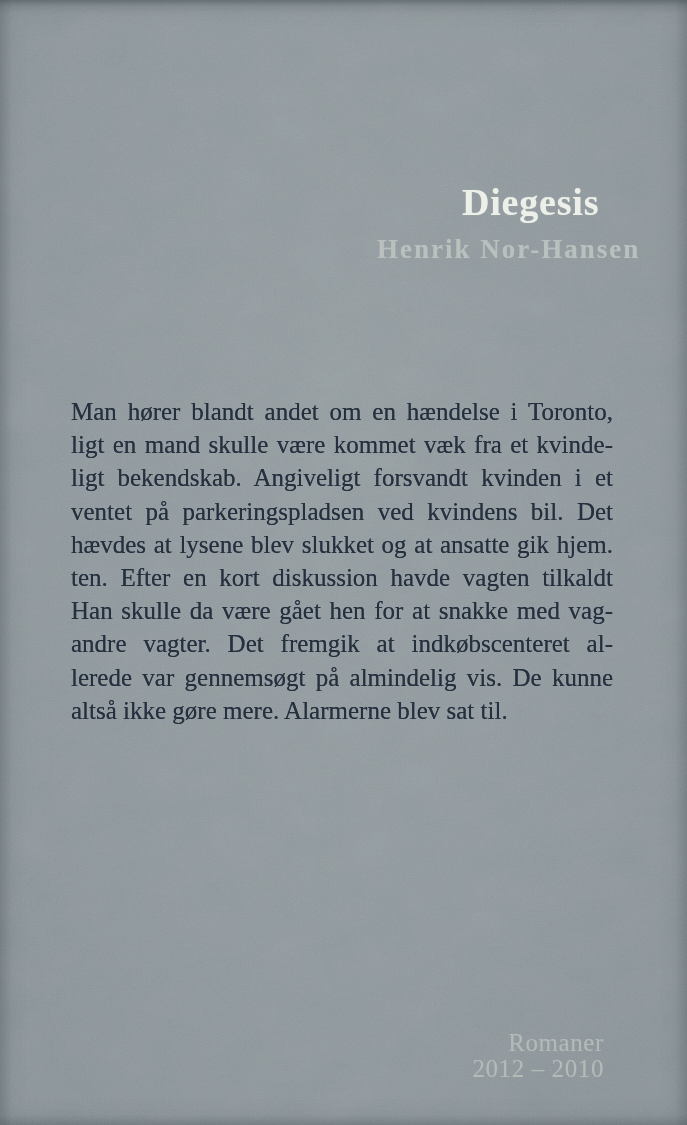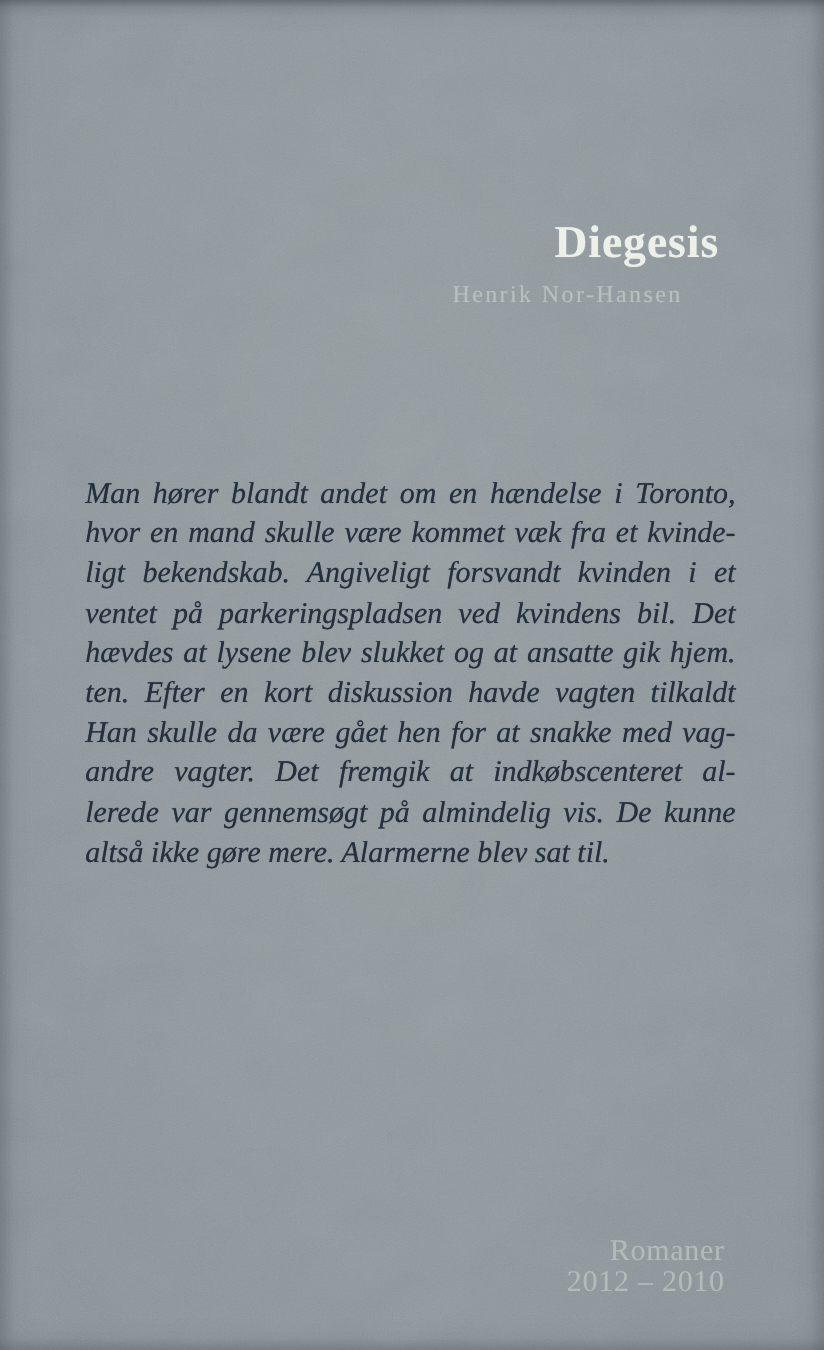--- a/index.html
+++ b/index.html
@@ -43,42 +43,41 @@
     line-height: 1;
     letter-spacing: 0.8px;
     color: #edefe9;
     text-shadow: 0 0 1px rgba(240,242,236,0.45);
     white-space: nowrap;
   }
   .author {
     position: absolute;
     left: 377px;
     top: 236px;
-    font-size: 20px;
-    font-weight: normal;
+    font-size: 27px;
+    font-weight: bold;
     line-height: 1;
     letter-spacing: 2px;
     color: #b9c0bd;
     text-shadow: 0 0 1px rgba(185,192,189,0.4);
     white-space: nowrap;
   }
   .paragraph {
     position: absolute;
     left: 71px;
     top: 395px;
     width: 542px;
     color: #25303f;
     font-size: 25px;
     line-height: 33.2px;
     text-shadow: 0 0 0.6px rgba(37,48,63,0.75);
   }
   .pline {
     text-align: justify;
     text-align-last: justify;
-    font-style: italic;
   }
   .pline.last {
     text-align-last: left;
   }
   .footer {
     position: absolute;
     right: 83px;
     top: 1030px;
     text-align: right;
     font-size: 25px;
@@ -107,21 +106,21 @@
   </svg>
 
   <div class="edge-shade"></div>
 
   <h1 class="title">Diegesis</h1>
 
   <div class="author">Henrik Nor-Hansen</div>
 
   <div class="paragraph">
     <div class="pline">Man hører blandt andet om en hændelse i Toronto,</div>
-    <div class="pline">hvor en mand skulle være kommet væk fra et kvinde-</div>
+    <div class="pline">ligt en mand skulle være kommet væk fra et kvinde-</div>
     <div class="pline">ligt bekendskab. Angiveligt forsvandt kvinden i et</div>
     <div class="pline">ventet på parkeringspladsen ved kvindens bil. Det</div>
     <div class="pline">hævdes at lysene blev slukket og at ansatte gik hjem.</div>
     <div class="pline">ten. Efter en kort diskussion havde vagten tilkaldt</div>
     <div class="pline">Han skulle da være gået hen for at snakke med vag-</div>
     <div class="pline">andre vagter. Det fremgik at indkøbscenteret al-</div>
     <div class="pline">lerede var gennemsøgt på almindelig vis. De kunne</div>
     <div class="pline last">altså ikke gøre mere. Alarmerne blev sat til.</div>
   </div>
 

